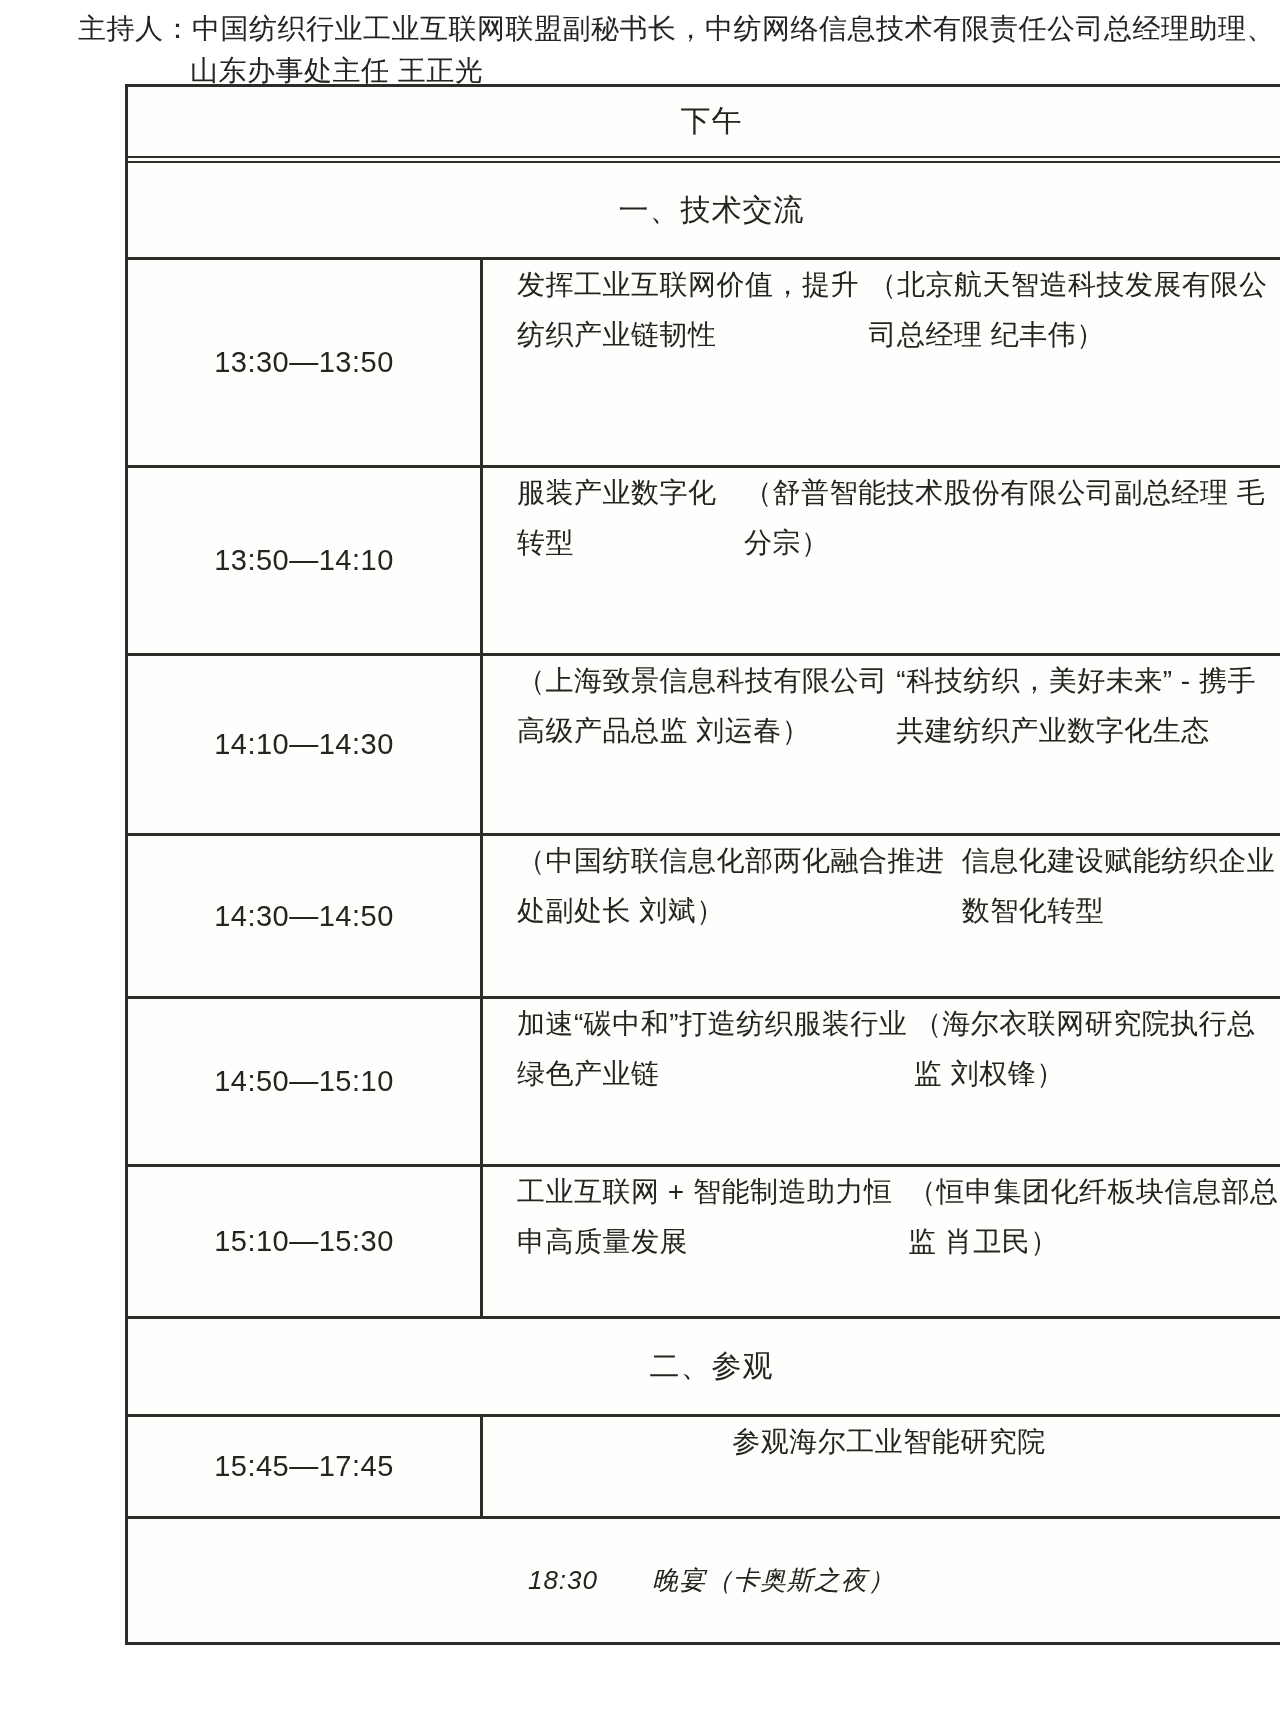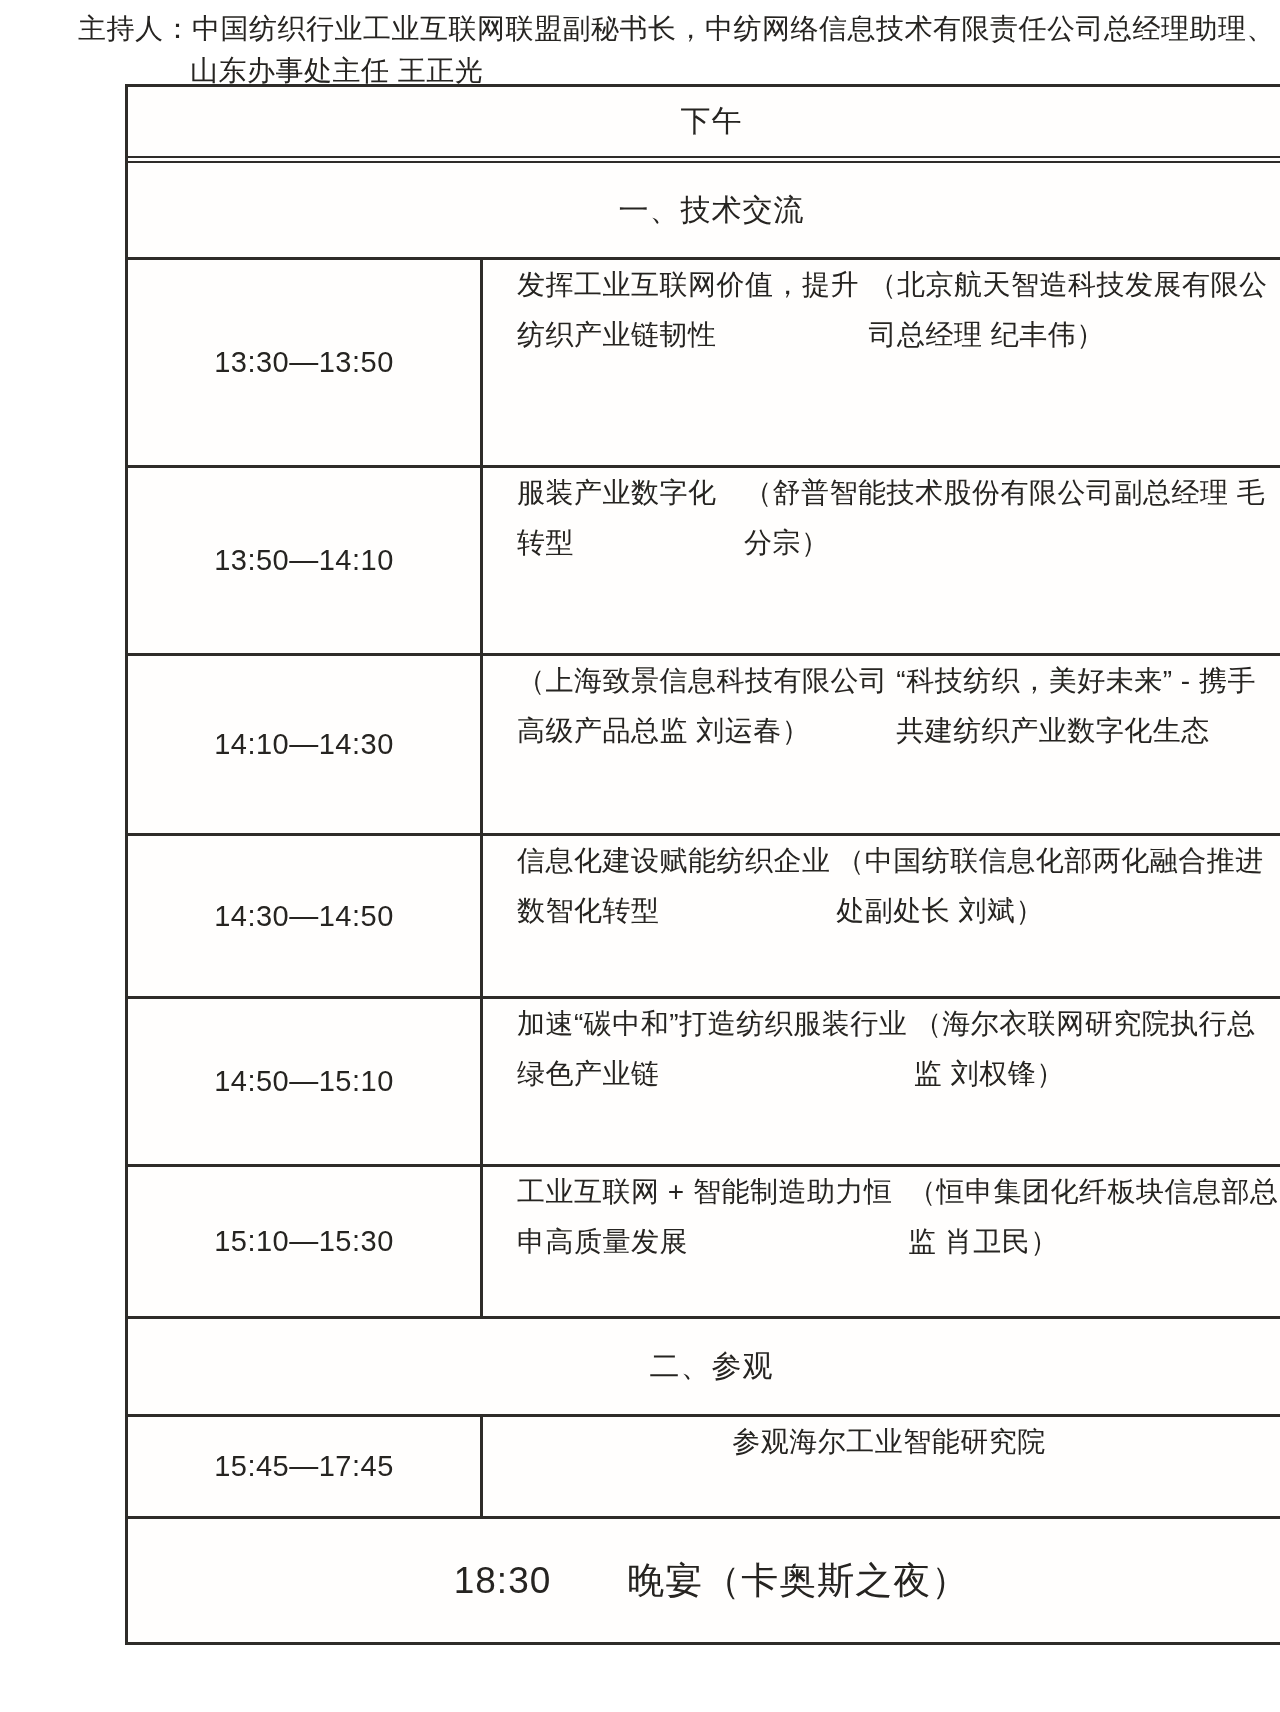--- a/index.html
+++ b/index.html
@@ -36,21 +36,21 @@
     font-size:29px;letter-spacing:0.5px;
   }
   .cell-body{
     flex:1;box-sizing:border-box;
     border-left:3px solid #2e2c29;
     display:flex;flex-direction:row;justify-content:center;
     padding-left:34px;padding-right:14px;
     font-size:28px;line-height:50px;letter-spacing:0.5px;
   }
   .cell-body.tight{padding-left:14px;}
-  .dinner-text{white-space:pre;font-size:37px;letter-spacing:1px;}
+  .dinner-text{white-space:pre;font-size:26px;letter-spacing:1px;font-style:italic;}
 </style>
 </head>
 <body>
 
 <div class="host">
   <span>主持人：</span><span>中国纺织行业工业互联网联盟副秘书长，中纺网络信息技术有限责任公司总经理助理、</span><br>
   <span>山东办事处主任 王正光</span>
 </div>
 
 <div class="tbl">
@@ -83,22 +83,22 @@
     <div class="cell-time">14:10—14:30</div>
     <div class="cell-body">
       <div>（上海致景信息科技有限公司高级产品总监 刘运春）</div>
       <div>“科技纺织，美好未来” - 携手共建纺织产业数字化生态</div>
     </div>
   </div>
 
   <div class="row" style="height:163px">
     <div class="cell-time">14:30—14:50</div>
     <div class="cell-body">
+      <div>（中国纺联信息化部两化融合推进处副处长 刘斌）</div>
       <div>信息化建设赋能纺织企业数智化转型</div>
-      <div>（中国纺联信息化部两化融合推进处副处长 刘斌）</div>
     </div>
   </div>
 
   <div class="row" style="height:168px">
     <div class="cell-time">14:50—15:10</div>
     <div class="cell-body">
       <div>加速“碳中和”打造纺织服装行业绿色产业链</div>
       <div>（海尔衣联网研究院执行总监 刘权锋）</div>
     </div>
   </div>

